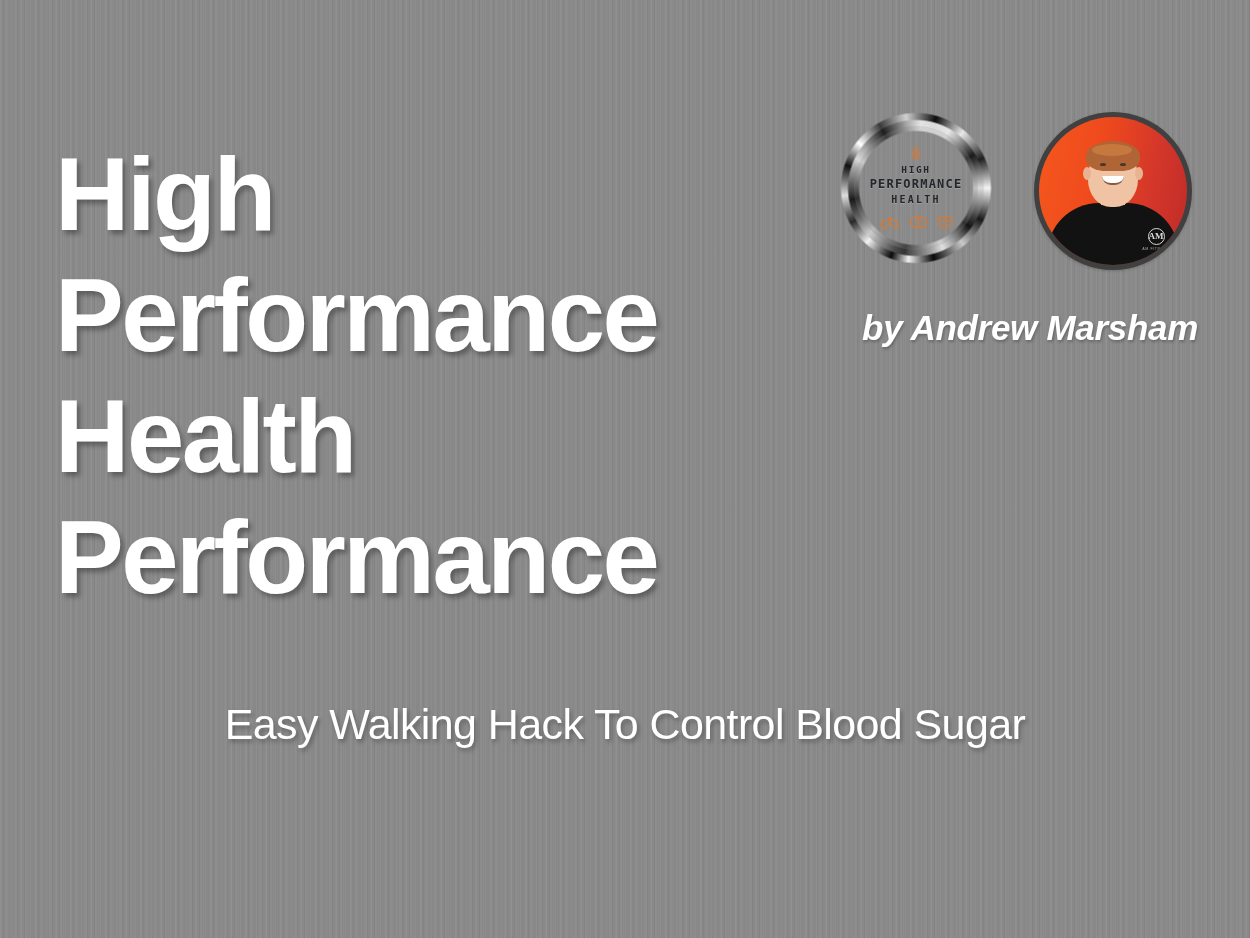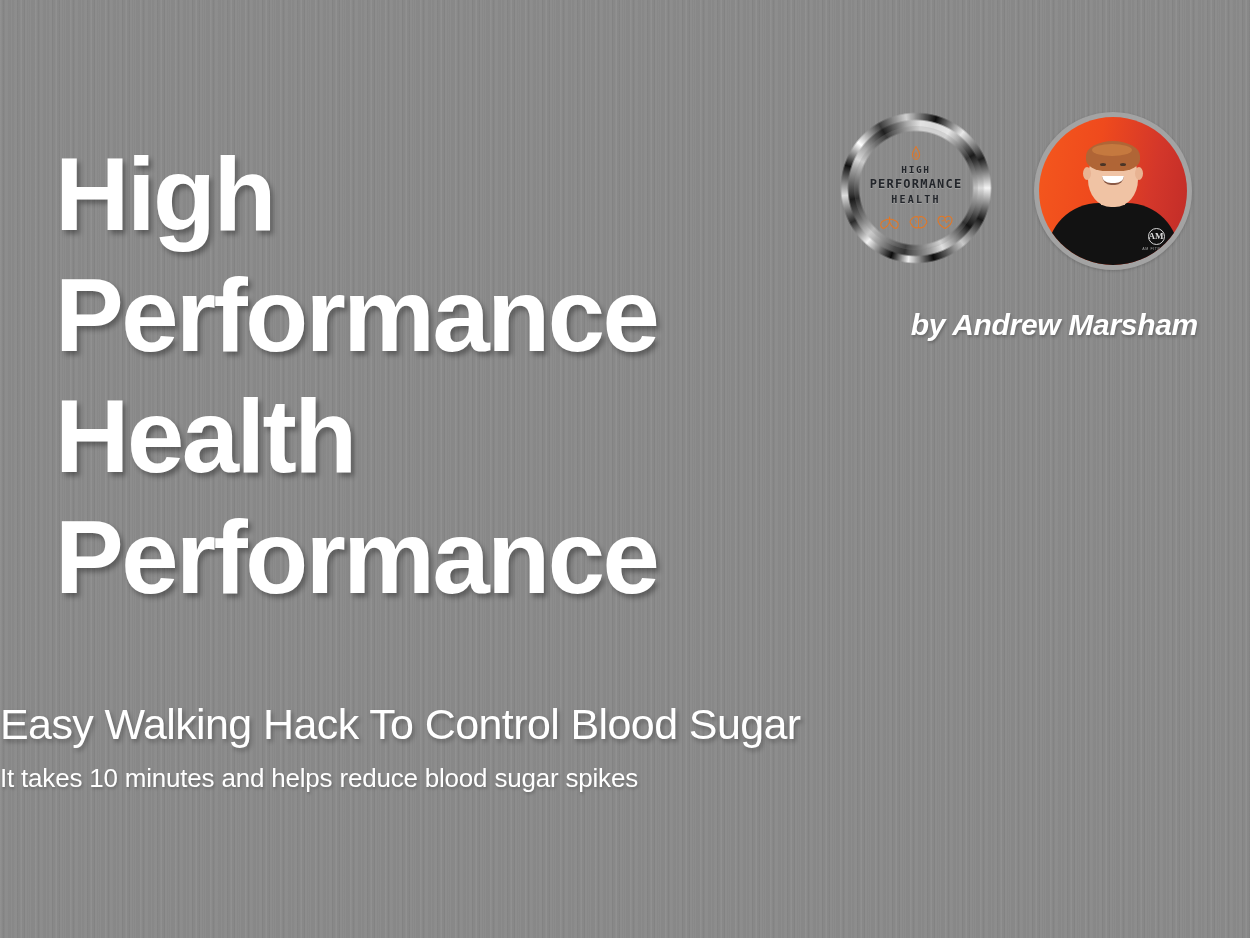--- a/index.html
+++ b/index.html
@@ -135,21 +135,21 @@
   .logo-organs{
     display:flex; gap:9px; align-items:center;
     margin-top:9px; opacity:.95;
   }
 
   
   .avatar{
     position:relative;
     width:158px; height:158px;
     border-radius:50%;
-    background:#a3a3a3;
+    background:#404040;
     padding:5px;
     flex:0 0 auto;
     box-shadow:0 1px 3px rgba(0,0,0,0.18);
   }
   .avatar-photo{
     position:relative;
     width:100%; height:100%;
     border-radius:50%;
     overflow:hidden;
     background:linear-gradient(100deg,#f4581d 0%, #ef4a1d 38%, #d4372a 72%, #bf2b28 100%);
@@ -238,32 +238,33 @@
   }
 
   
   .byline{
     position:absolute;
     right:0;
     top:196px;
     width:100%;
     text-align:right;
     color:#ffffff;
-    font-size:30px;
+    font-size:35px;
     font-style:italic;
     font-weight:bold;
     letter-spacing:-0.3px;
     text-shadow:1px 2px 3px rgba(0,0,0,0.25);
   }
 
   
   .article{
     position:absolute;
     left:0; right:0;
     top:700px;
+    text-align:center;
     color:#ffffff;
   }
   .article-headline{
     font-size:43px;
     font-weight:normal;
     letter-spacing:-0.6px;
     line-height:1.15;
     text-shadow:2px 3px 4px rgba(0,0,0,0.28);
   }
   .article-sub{
@@ -341,16 +342,15 @@
         </div>
       </div>
 
     </div>
 
     <div class="byline">by Andrew Marsham</div>
   </div>
 
   <div class="article">
     <div class="article-headline">Easy Walking Hack To Control Blood Sugar</div>
-    <div class="article-sub">It takes 10 minutes and helps reduce blood sugar spikes</div>
   </div>
 
 </div>
 
 </body></html>

